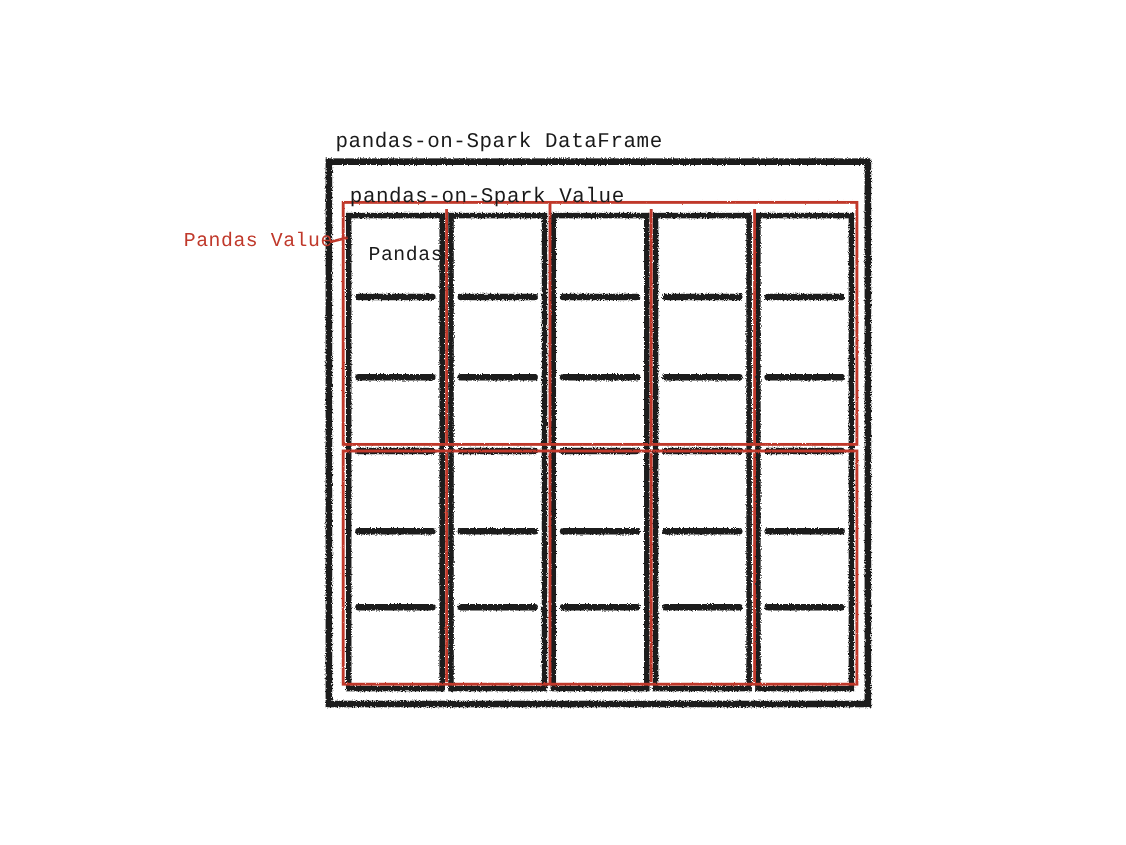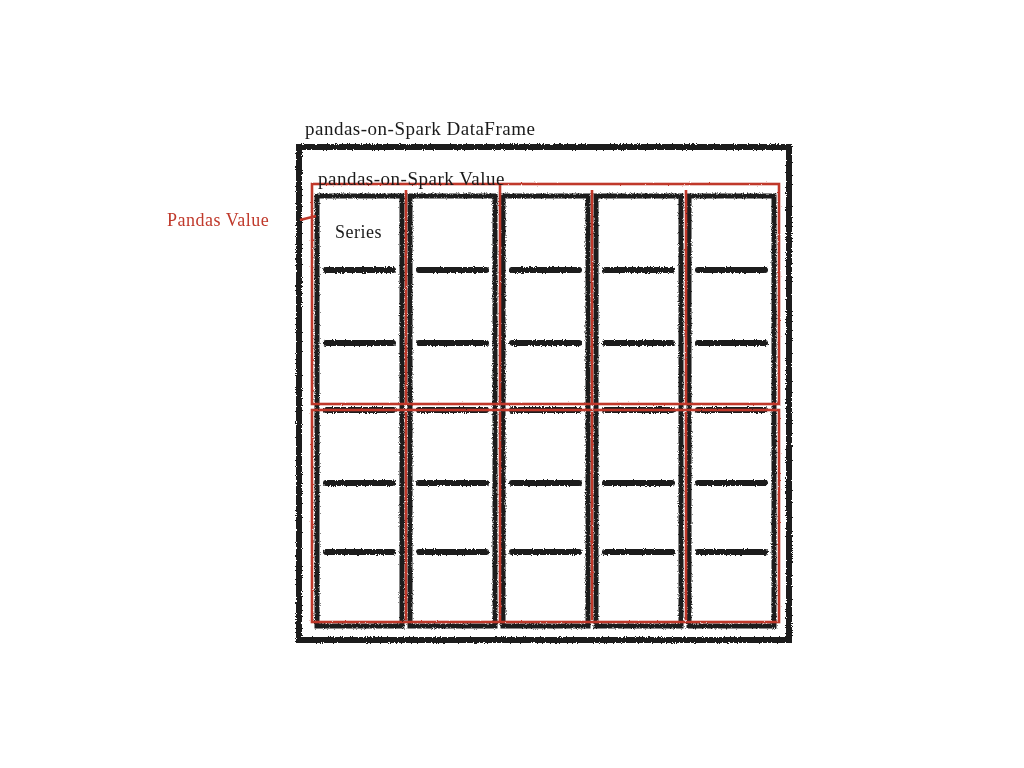--- a/index.html
+++ b/index.html
@@ -19,21 +19,21 @@
     position: absolute;
     left: 0;
     top: 0;
     width: 1024px;
     height: 768px;
   }
 
   .label {
     position: absolute;
     white-space: nowrap;
-    font-family: Liberation Serif, serif;
+    font-family: Liberation Mono, monospace;
     letter-spacing: 0.5px;
   }
 
   .label-dark {
     color: #1a1a1a;
     font-size: 19px;
   }
 
   .label-red {
     color: #c0392b;
@@ -140,15 +140,15 @@
 
   <g filter="url(#rough-soft)">
     <line x1="300" y1="220" x2="316" y2="216" stroke="#c0392b" stroke-width="2.4"></line>
   </g>
 </svg>
 
 <div class="label label-dark" id="lbl-dataframe">pandas-on-Spark DataFrame</div>
 
 <div class="label label-dark" id="lbl-series">pandas-on-Spark Value</div>
 
-<div class="label label-dark" id="lbl-value">Series</div>
+<div class="label label-dark" id="lbl-value">Pandas</div>
 
 <div class="label label-red" id="lbl-pandas-series">Pandas Value</div>
 
 </body></html>

